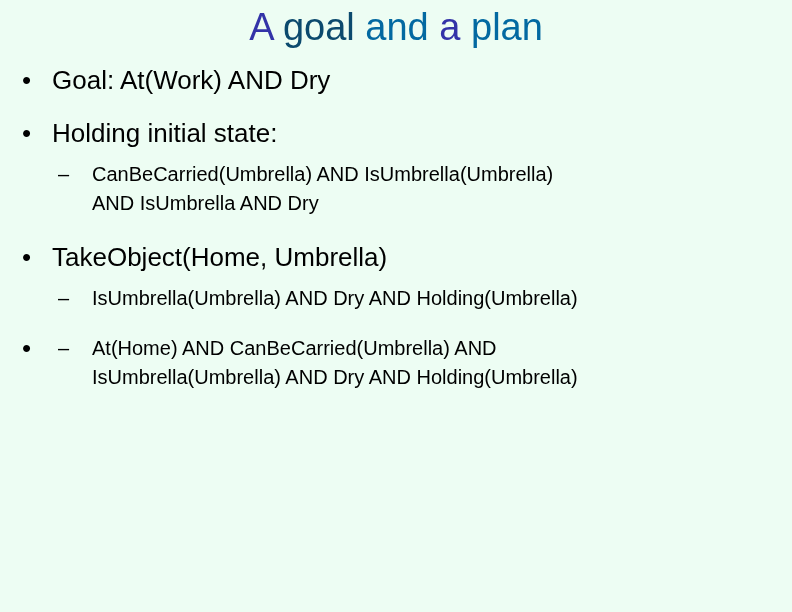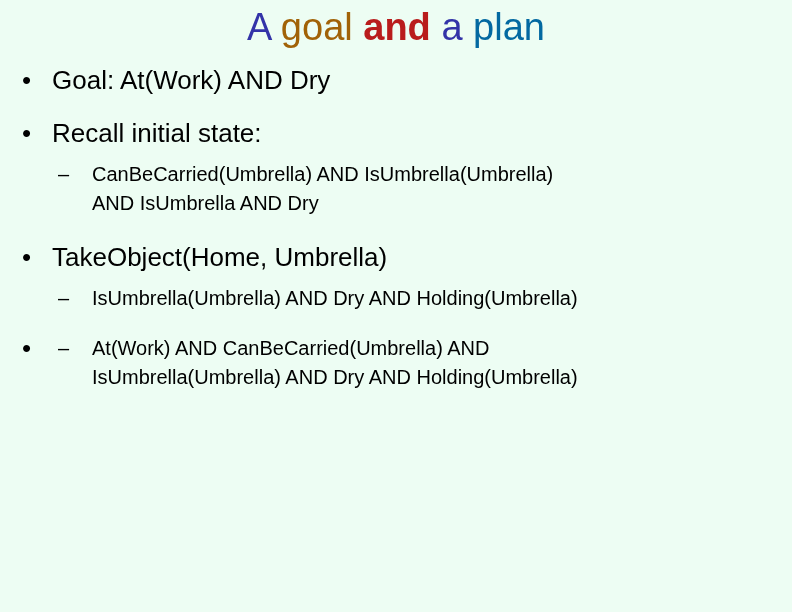--- a/index.html
+++ b/index.html
@@ -87,36 +87,36 @@
   .gap-b { margin-top: 26px; }
   .gap-c { margin-top: 22px; }
 </style>
 </head>
 <body style="background: rgb(237, 253, 243);">
 
 <div class="slide" style="background: rgb(237, 253, 243);">
 
   <h1 class="slide-title">
     <span class="w" style="color: rgb(51, 51, 168);">A</span>
-    <span class="w" style="color: #a16207;">goal</span>
-    <span class="w" style="color: #b91c1c; font-weight: bold;">and</span>
+    <span class="w" style="color: #0c4a6e;">goal</span>
+    <span class="w" style="color: #0369a1;">and</span>
     <span class="w" style="color: rgb(51, 51, 168);">a</span>
     <span class="w" style="color: #0369a1;">plan</span>
   </h1>
 
   <ul class="body-list">
 
     <li class="lvl1" style="color: rgb(0, 0, 0);">
       <span class="marker">•</span>
       <span>Goal: At(Work) AND Dry</span>
     </li>
 
     <li class="lvl1 gap-a" style="color: rgb(0, 0, 0);">
       <span class="marker">•</span>
-      <span>Recall initial state:</span>
+      <span>Holding initial state:</span>
     </li>
 
     <li class="lvl2" style="color: rgb(0, 0, 0);">
       <span class="marker">–</span>
       <span class="ln">CanBeCarried(Umbrella) AND IsUmbrella(Umbrella)</span>
       <span class="ln">AND IsUmbrella AND Dry</span>
     </li>
 
     <li class="lvl1 gap-b" style="color: rgb(0, 0, 0);">
       <span class="marker">•</span>
@@ -127,18 +127,18 @@
       <span class="marker">–</span>
       <span class="ln">IsUmbrella(Umbrella) AND Dry AND Holding(Umbrella)</span>
     </li>
 
     <li class="lvl1 gap-c" style="color: rgb(0, 0, 0);">
       <span class="marker">•</span>
     </li>
 
     <li class="lvl2" style="color: rgb(0, 0, 0);">
       <span class="marker">–</span>
-      <span class="ln">At(Work) AND CanBeCarried(Umbrella) AND</span>
+      <span class="ln">At(Home) AND CanBeCarried(Umbrella) AND</span>
       <span class="ln">IsUmbrella(Umbrella) AND Dry AND Holding(Umbrella)</span>
     </li>
 
   </ul>
 </div>
 
 </body></html>

